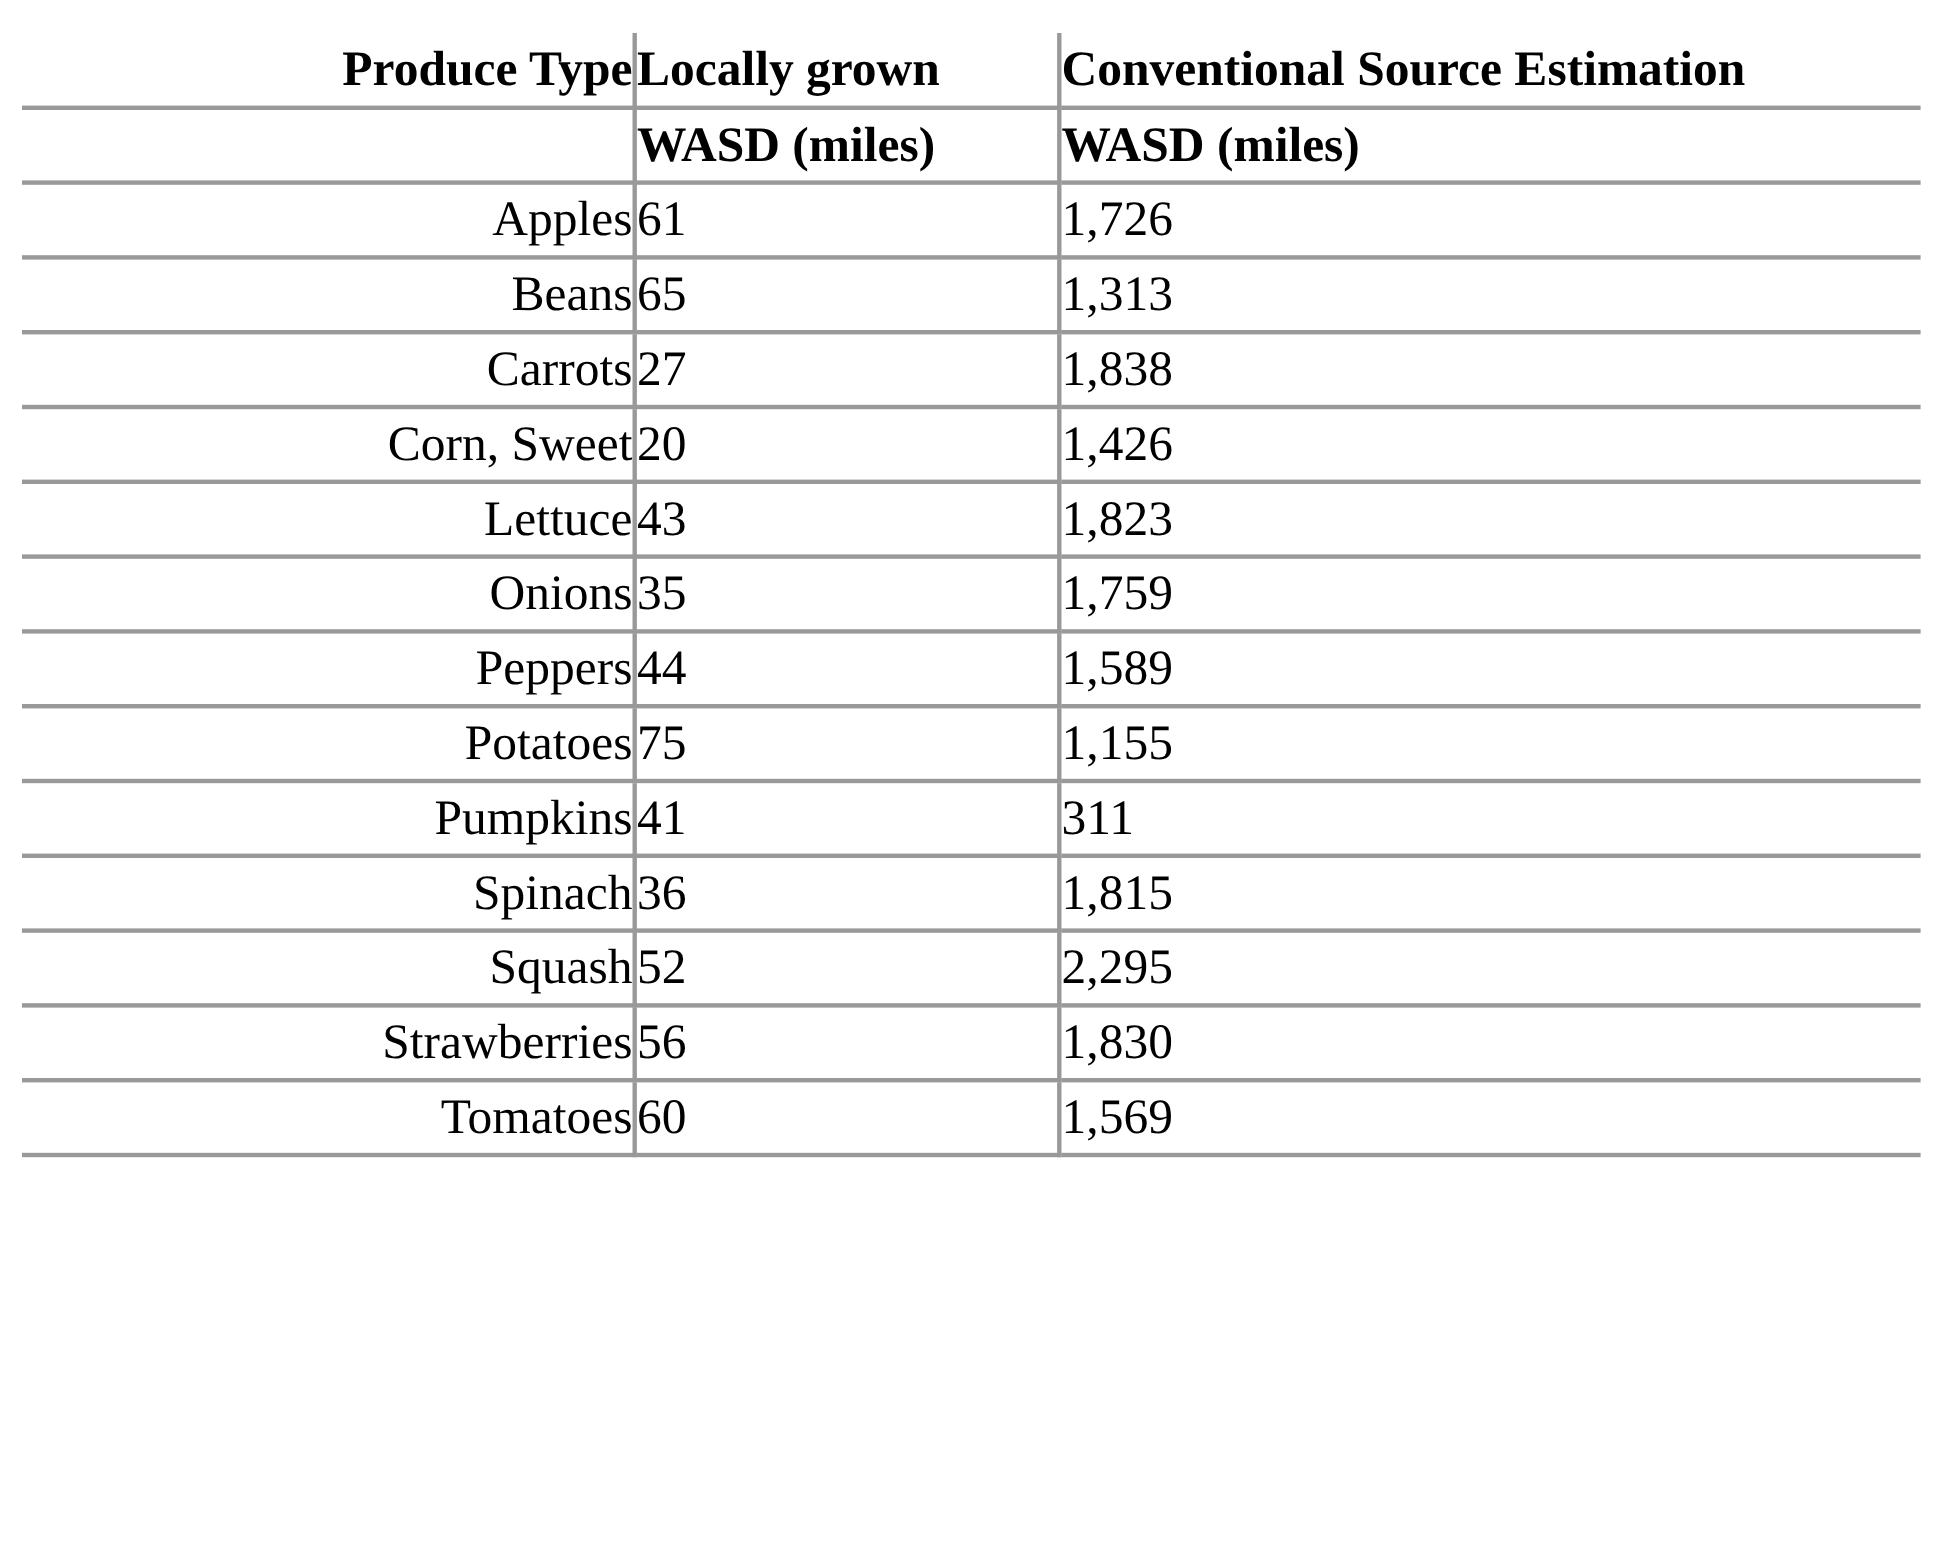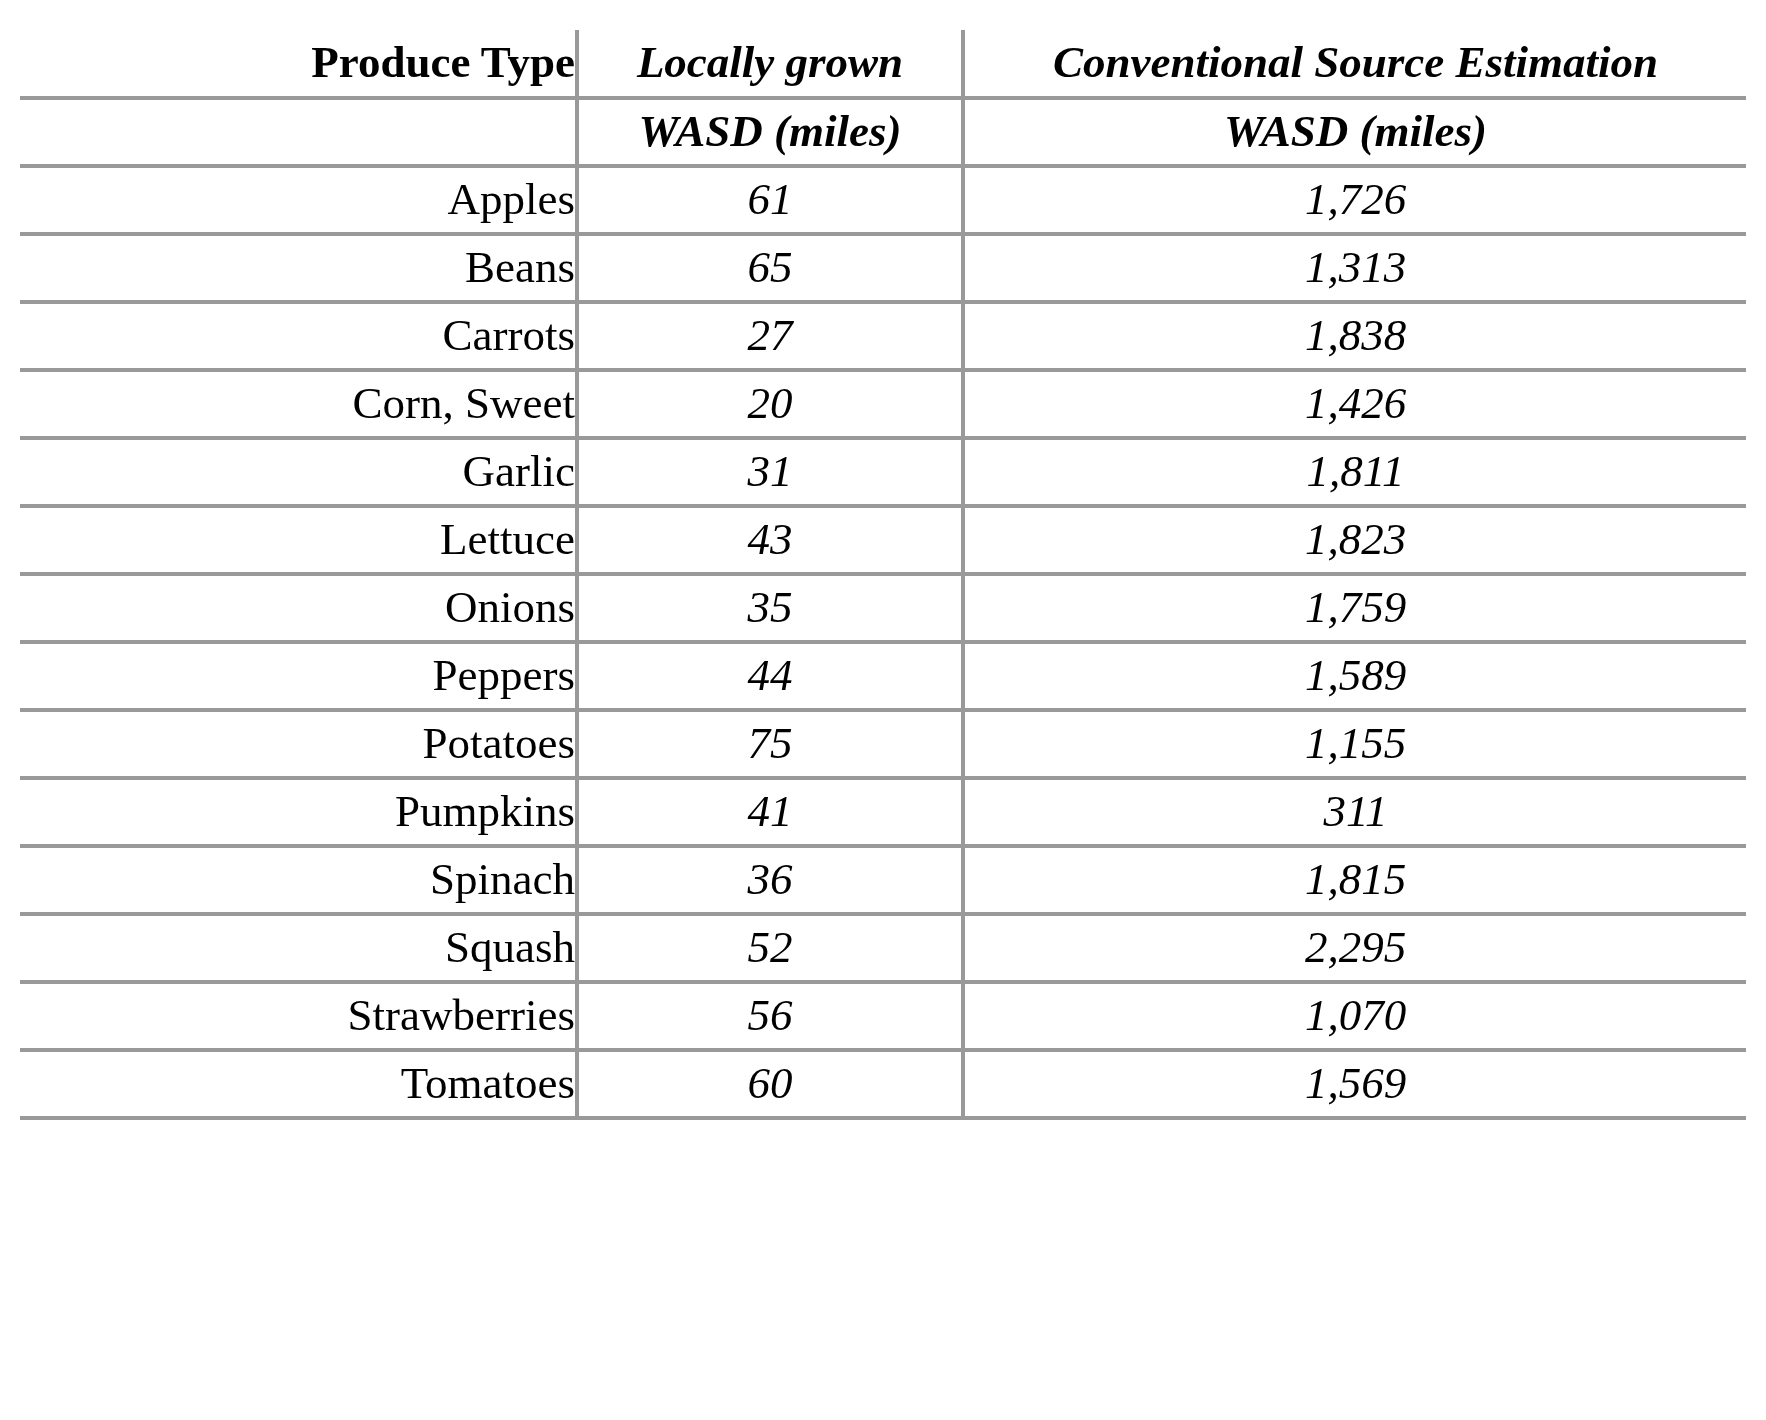--- a/index.html
+++ b/index.html
@@ -25,21 +25,21 @@
   td {
     height: 68px;
     padding: 0;
     font-size: 45px;
     line-height: 1.05;
     vertical-align: middle;
     white-space: nowrap;
     overflow: hidden;
   }
   .c1 { text-align: right; padding-left: 6px; }
-  .c2, .c3 { text-align: center; font-style: italic; }
+  .c2, .c3 { text-align: left; }
   .b { font-weight: bold; }
   tr.hb > td { border-bottom: 4px solid var(--border-color); }
   td.vr { border-right: 4px solid var(--border-color); }
 </style>
 </head>
 <body>
 
 <div class="page">
   <table class="wasd-table">
     <colgroup>
@@ -73,25 +73,20 @@
         <td class="c1 vr">Carrots</td>
         <td class="c2 vr">27</td>
         <td class="c3">1,838</td>
       </tr>
       <tr class="hb">
         <td class="c1 vr">Corn, Sweet</td>
         <td class="c2 vr">20</td>
         <td class="c3">1,426</td>
       </tr>
       <tr class="hb">
-        <td class="c1 vr">Garlic</td>
-        <td class="c2 vr">31</td>
-        <td class="c3">1,811</td>
-      </tr>
-      <tr class="hb">
         <td class="c1 vr">Lettuce</td>
         <td class="c2 vr">43</td>
         <td class="c3">1,823</td>
       </tr>
       <tr class="hb">
         <td class="c1 vr">Onions</td>
         <td class="c2 vr">35</td>
         <td class="c3">1,759</td>
       </tr>
       <tr class="hb">
@@ -115,21 +110,21 @@
         <td class="c3">1,815</td>
       </tr>
       <tr class="hb">
         <td class="c1 vr">Squash</td>
         <td class="c2 vr">52</td>
         <td class="c3">2,295</td>
       </tr>
       <tr class="hb">
         <td class="c1 vr">Strawberries</td>
         <td class="c2 vr">56</td>
-        <td class="c3">1,070</td>
+        <td class="c3">1,830</td>
       </tr>
       <tr class="hb">
         <td class="c1 vr">Tomatoes</td>
         <td class="c2 vr">60</td>
         <td class="c3">1,569</td>
       </tr>
 
     </tbody>
   </table>
 </div>

